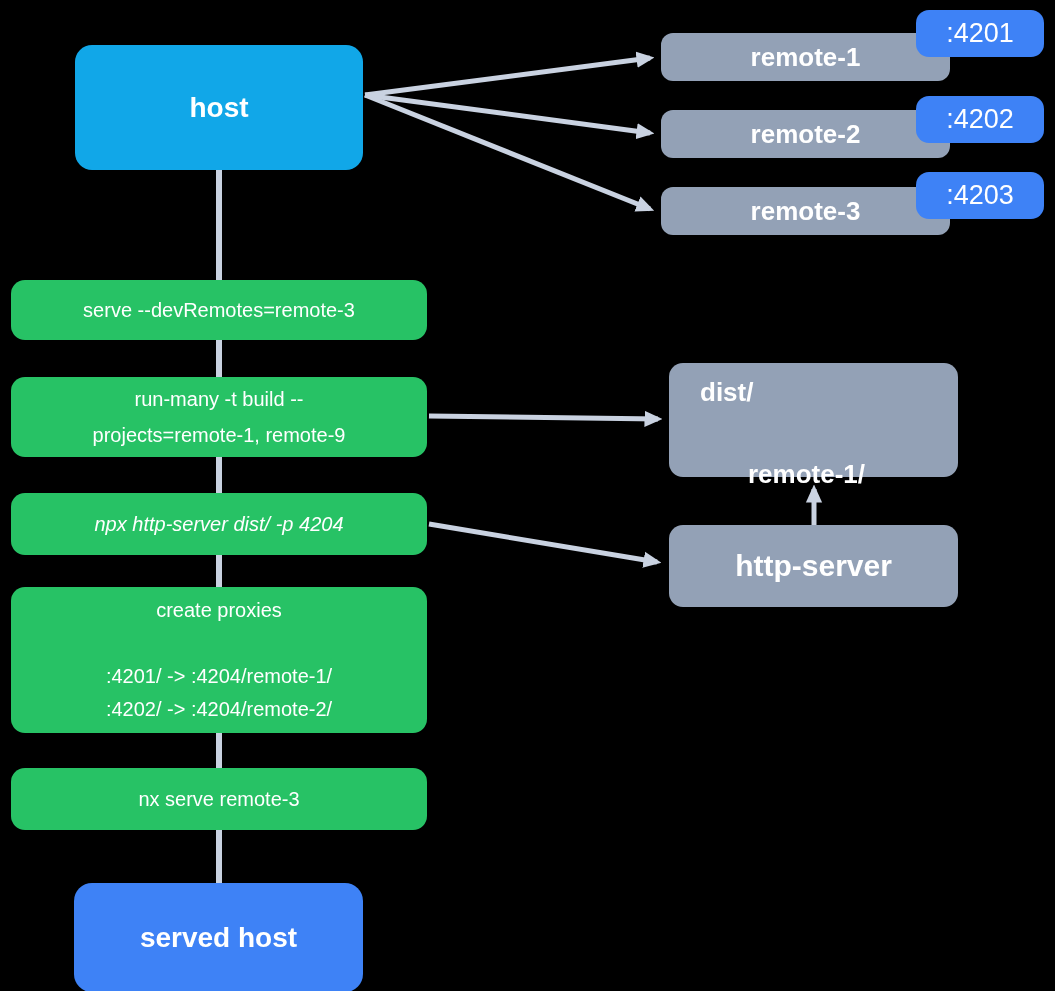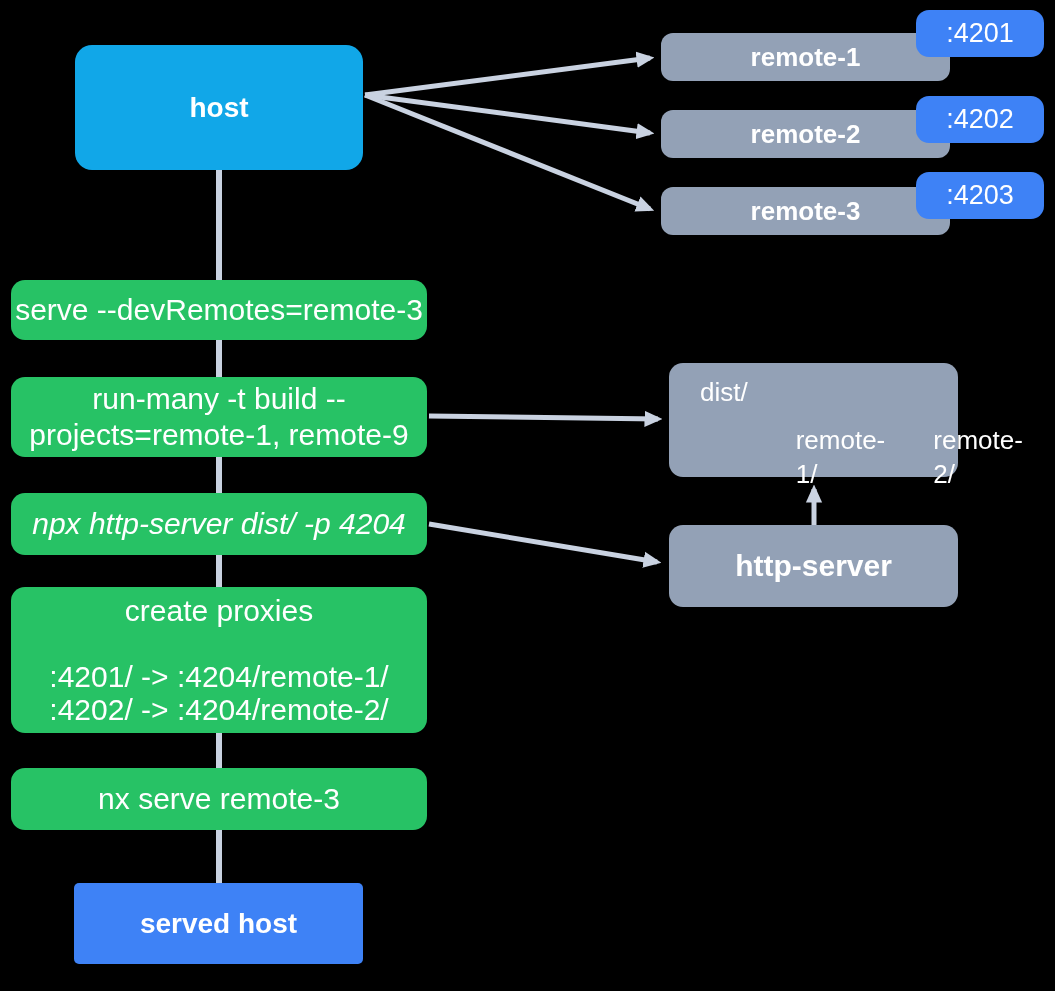--- a/index.html
+++ b/index.html
@@ -28,23 +28,23 @@
     border-radius:14px;
     text-align:center;
   }
   .host{
     left:75px;top:45px;width:288px;height:125px;
     background:var(--host-fill);
     border-radius:17px;
     font-weight:bold;font-size:28px;
   }
   .served-host{
-    left:74px;top:883px;width:289px;height:81px;
+    left:74px;top:883px;width:289px;height:109px;
     background:var(--accent-blue);
-    border-radius:5px;
+    border-radius:18px;
     font-weight:bold;font-size:28px;
   }
   .remote{
     background:var(--node-gray);
     left:661px;width:289px;height:48px;
     border-radius:12px;
     font-weight:bold;font-size:26px;
   }
   .remote.r1{top:33px;}
   .remote.r2{top:110px;}
@@ -57,37 +57,38 @@
     color:var(--text-white);
     display:flex;align-items:center;justify-content:center;
     font-size:27px;font-weight:500;
   }
   .badge.b1{top:10px;}
   .badge.b2{top:96px;}
   .badge.b3{top:172px;}
   .step{
     left:11px;width:416px;
     background:var(--step-green);
-    font-size:30px;
+    font-size:20px;
     flex-direction:column;
     line-height:36px;
   }
   .step.s1{top:280px;height:60px;}
   .step.s2{top:377px;height:80px;}
   .step.s3{top:493px;height:62px;font-style:italic;}
   .step.s4{top:587px;height:146px;line-height:33px;}
   .step.s5{top:768px;height:62px;}
   .step.s4 .gap-below{margin-bottom:33px;}
   .dist{
     left:669px;top:363px;width:289px;height:114px;
     background:var(--node-gray);
     font-size:26px;line-height:34px;
     align-items:flex-start;justify-content:flex-start;
-    text-align:left;
+    flex-direction:column;text-align:left;
     padding:12px 0 0 31px;
+    font-weight:bold;
   }
   .dist .indent{padding-left:48px;margin-top:48px;}
   .http-server{
     left:669px;top:525px;width:289px;height:82px;
     background:var(--node-gray);
     font-weight:bold;font-size:30px;
   }
 </style>
 </head>
 <body>

